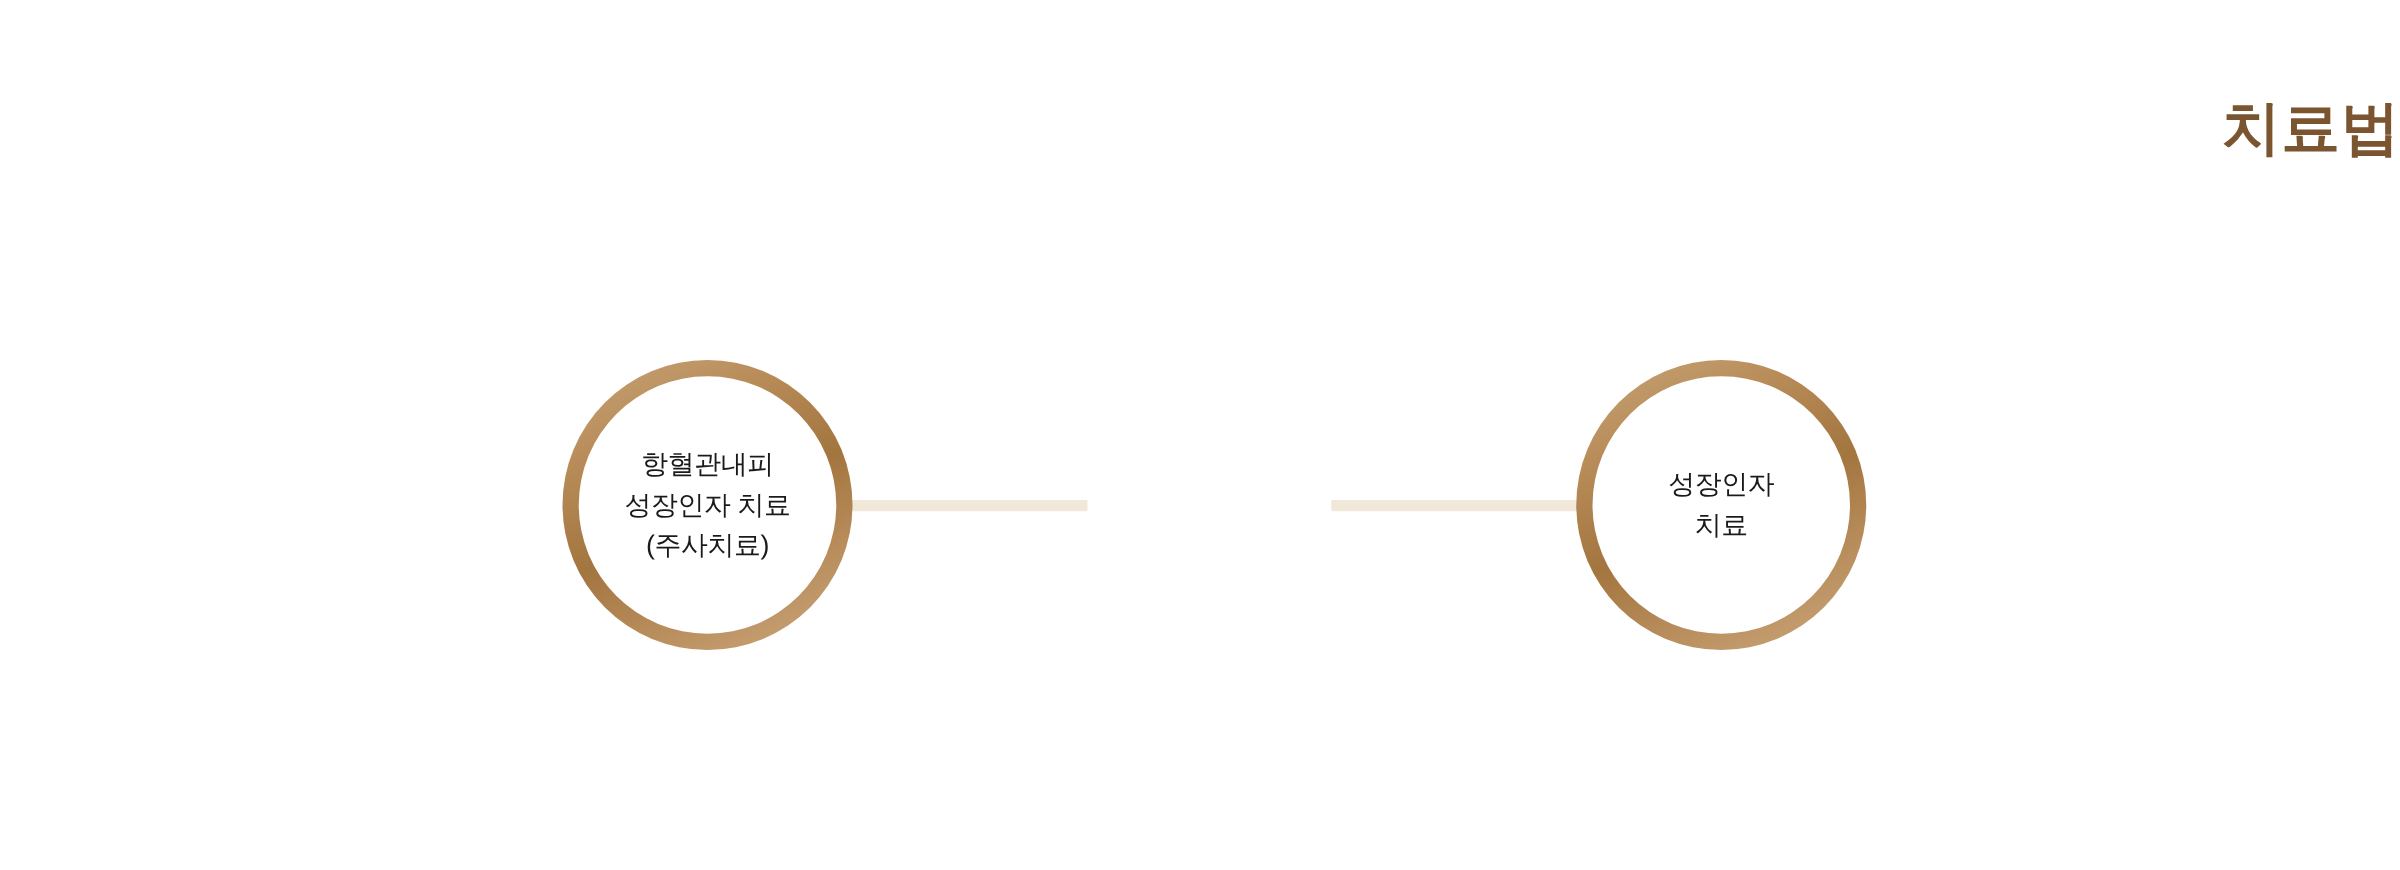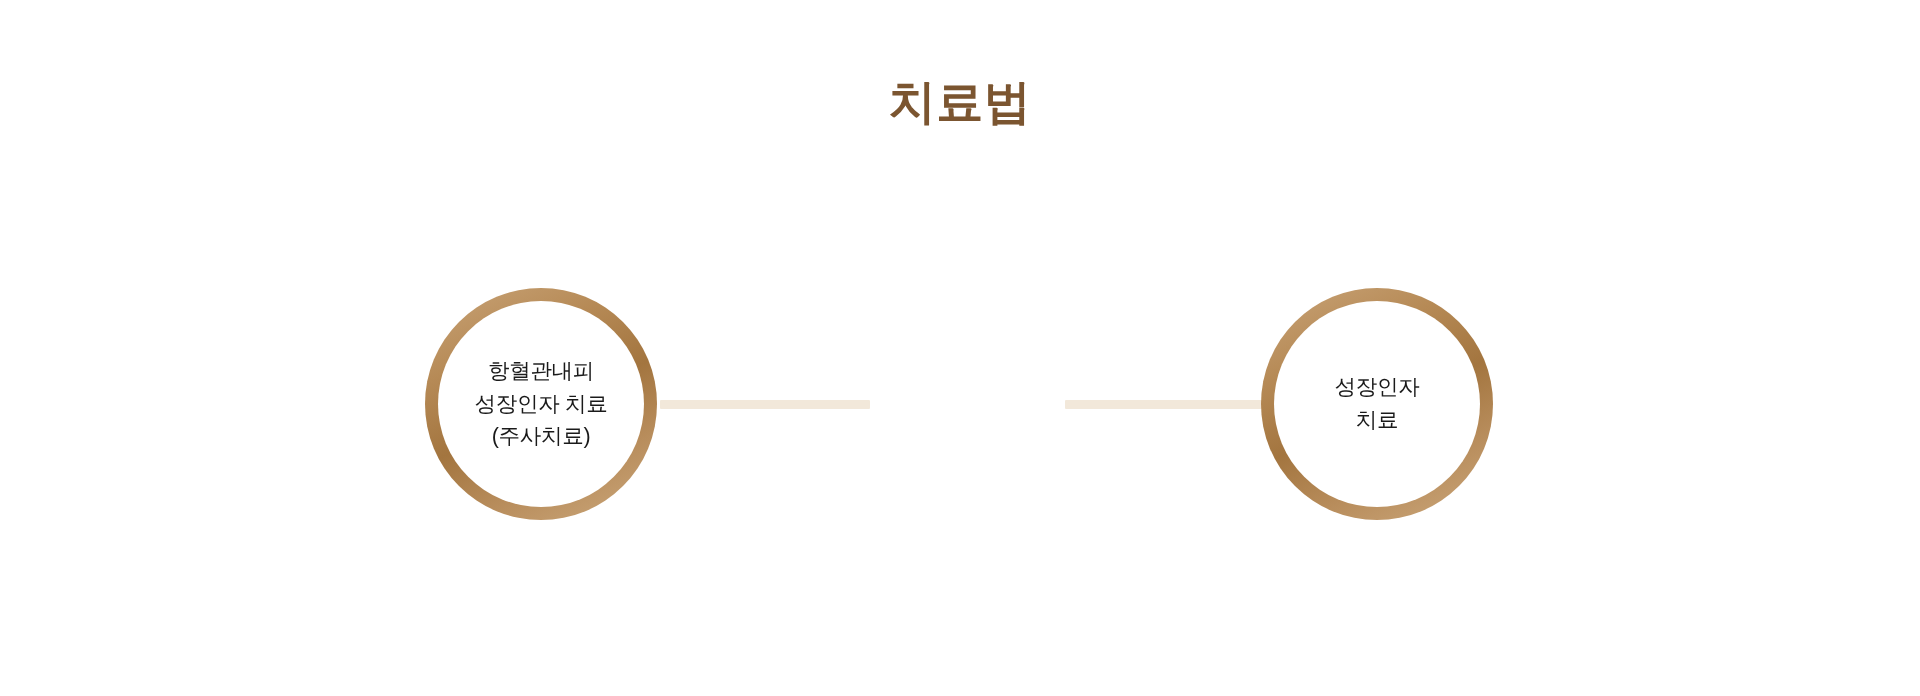--- a/index.html
+++ b/index.html
@@ -20,21 +20,21 @@
     height: 696px;
     background: #FFFFFF;
   }
 
   
   .page-title {
     position: absolute;
     left: 0;
     top: 74px;
     width: 1920px;
-    text-align: center;
+    text-align: right;
     font-size: 47px;
     font-weight: bold;
     letter-spacing: 0.5px;
     color: #7B5530;
     line-height: 1.2;
     white-space: nowrap;
   }
 
   
   .diagram {
@@ -100,21 +100,21 @@
     position: absolute;
     left: 0;
     top: 0;
     right: 0;
     bottom: 0;
     border-radius: 50%;
     background: #FFFFFF;
     z-index: -1;
   }
 
-  .node-1 { left: 425px; }
+  .node-1 { left: 450px; }
   .node-2 { left: 851px; }
   .node-3 { left: 1261px; }
 
   .node-label {
     position: relative;
     z-index: 3;
     width: 186px;
     text-align: center;
     font-size: 21.5px;
     line-height: 1.52;

